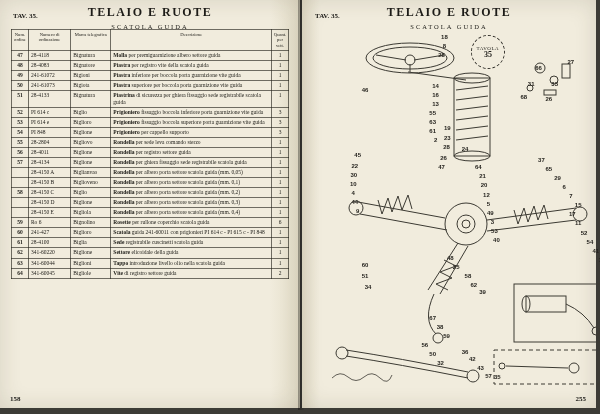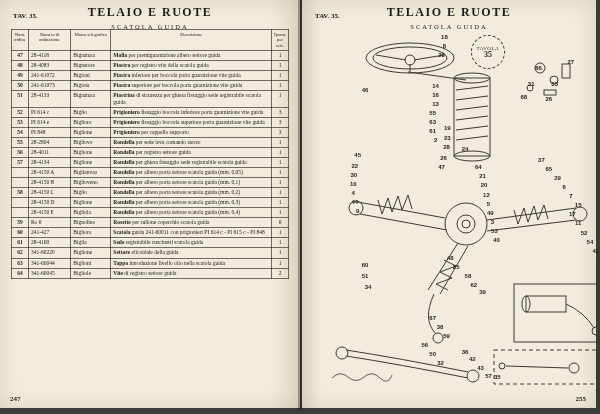--- a/index.html
+++ b/index.html
@@ -246,21 +246,21 @@
           <tr>
             <td class="c-num">64</td>
             <td class="c-code">341-60045</td>
             <td class="c-marca">Bigliole</td>
             <td class="c-desc"><span class="lead">Vite</span> di registro settore guida</td>
             <td class="c-qty">2</td>
           </tr>
         </tbody>
     </table>
 
-    <div class="page-num">247</div>
+    <div class="page-num">158</div>
   </div>
 
   <div class="gutter"></div>
 
   <div class="page right">
     <div class="page-head">
       <div class="head-title">TELAIO E RUOTE</div>
       <span class="tav">TAV. 35.</span>
       <div class="head-sub">SCATOLA GUIDA</div>
     </div>

